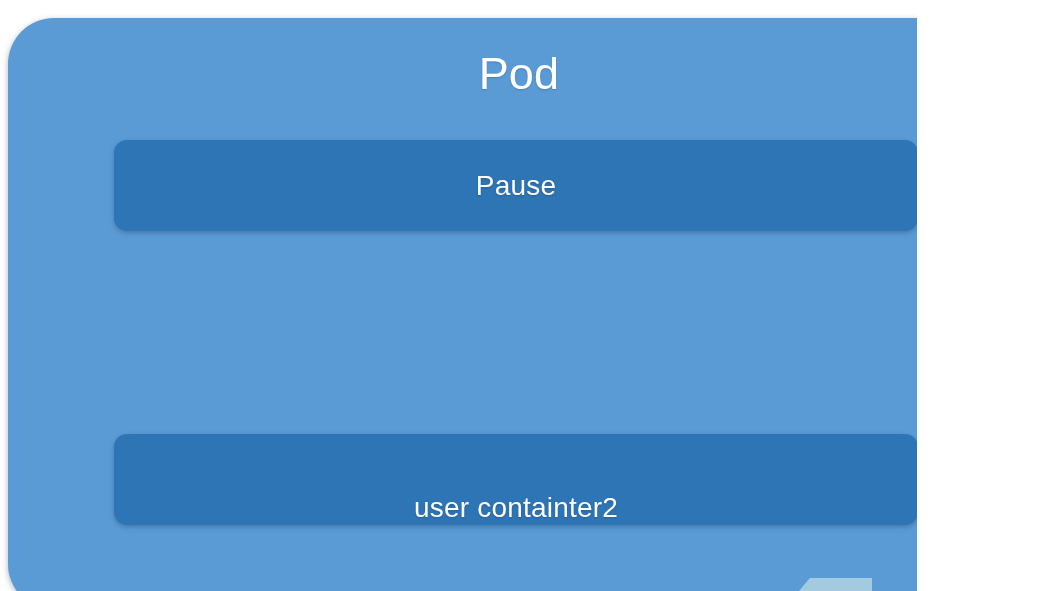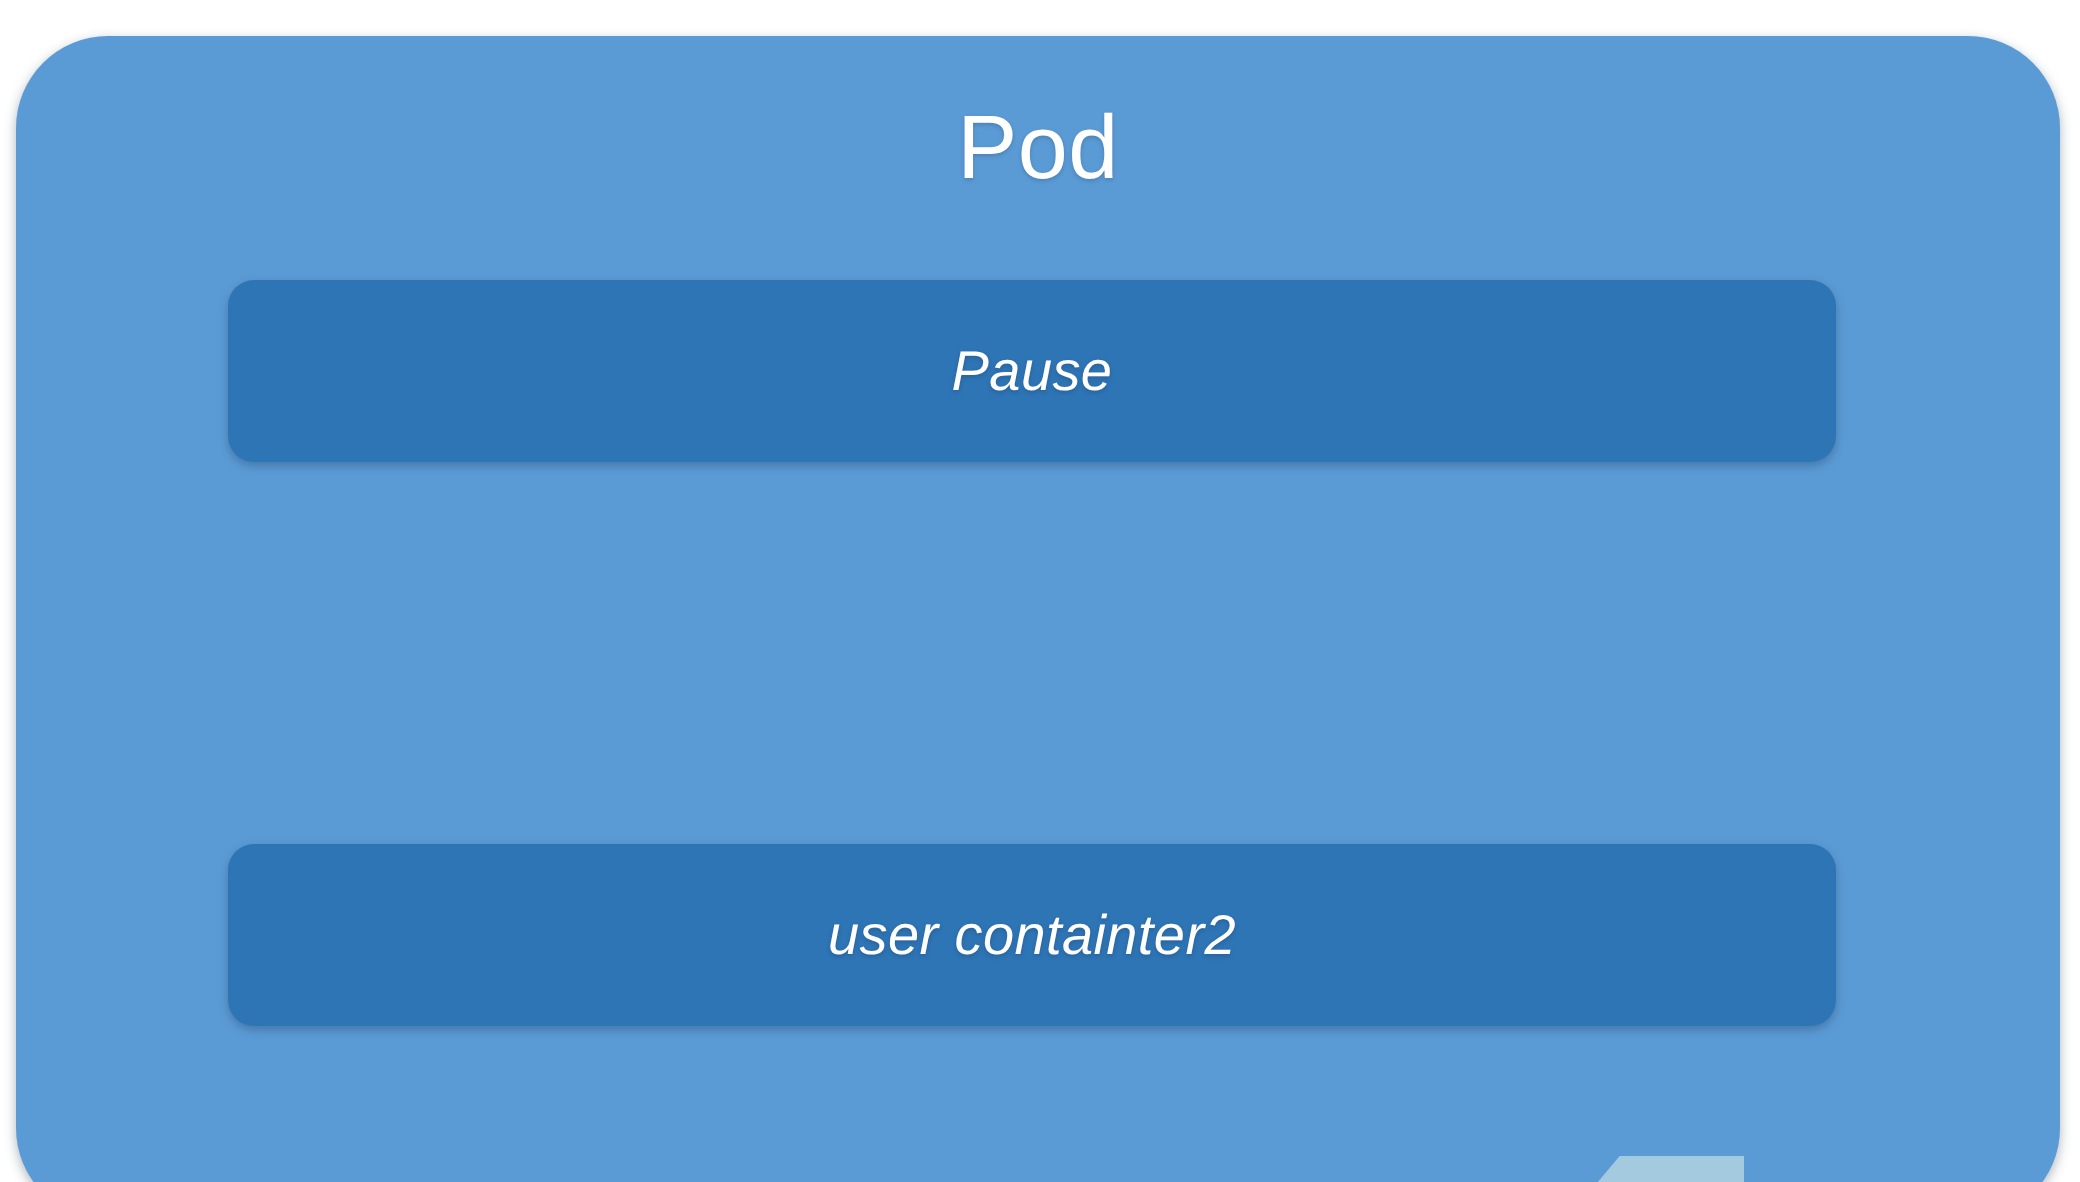--- a/index.html
+++ b/index.html
@@ -10,21 +10,21 @@
   body {
     width: 1040px;
     height: 591px;
     overflow: hidden;
     font-family: "Liberation Sans", sans-serif;
     -webkit-font-smoothing: antialiased;
   }
 
   #canvas {
     position: relative;
-    width: 1040px;
+    width: 917px;
     height: 591px;
     background: #ffffff;
     overflow: hidden;
   }
 
   
   .bottom-artifact {
     position: absolute;
     left: 788px;
     top: 578px;
@@ -66,26 +66,25 @@
     left: 106px;
     width: 804px;
     height: 91px;
     background: #2e75b6;
     border-radius: 13px;
     box-shadow: 0 2px 5px rgba(30, 55, 85, 0.34);
     display: flex;
     align-items: center;
     justify-content: center;
     box-sizing: border-box;
-    font-style: italic;
   }
 
   .box-1 { top: 122px; }
   .box-2 { top: 255px; }
-  .box-3 { top: 404px; }
+  .box-3 { top: 416px; align-items: flex-end; }
 
   .container-label {
     color: #ffffff;
     font-size: 28px;
     line-height: 34px;
     font-weight: 400;
     letter-spacing: 0.2px;
     text-shadow: 0 1px 2px rgba(25, 50, 80, 0.30);
   }
 </style>

